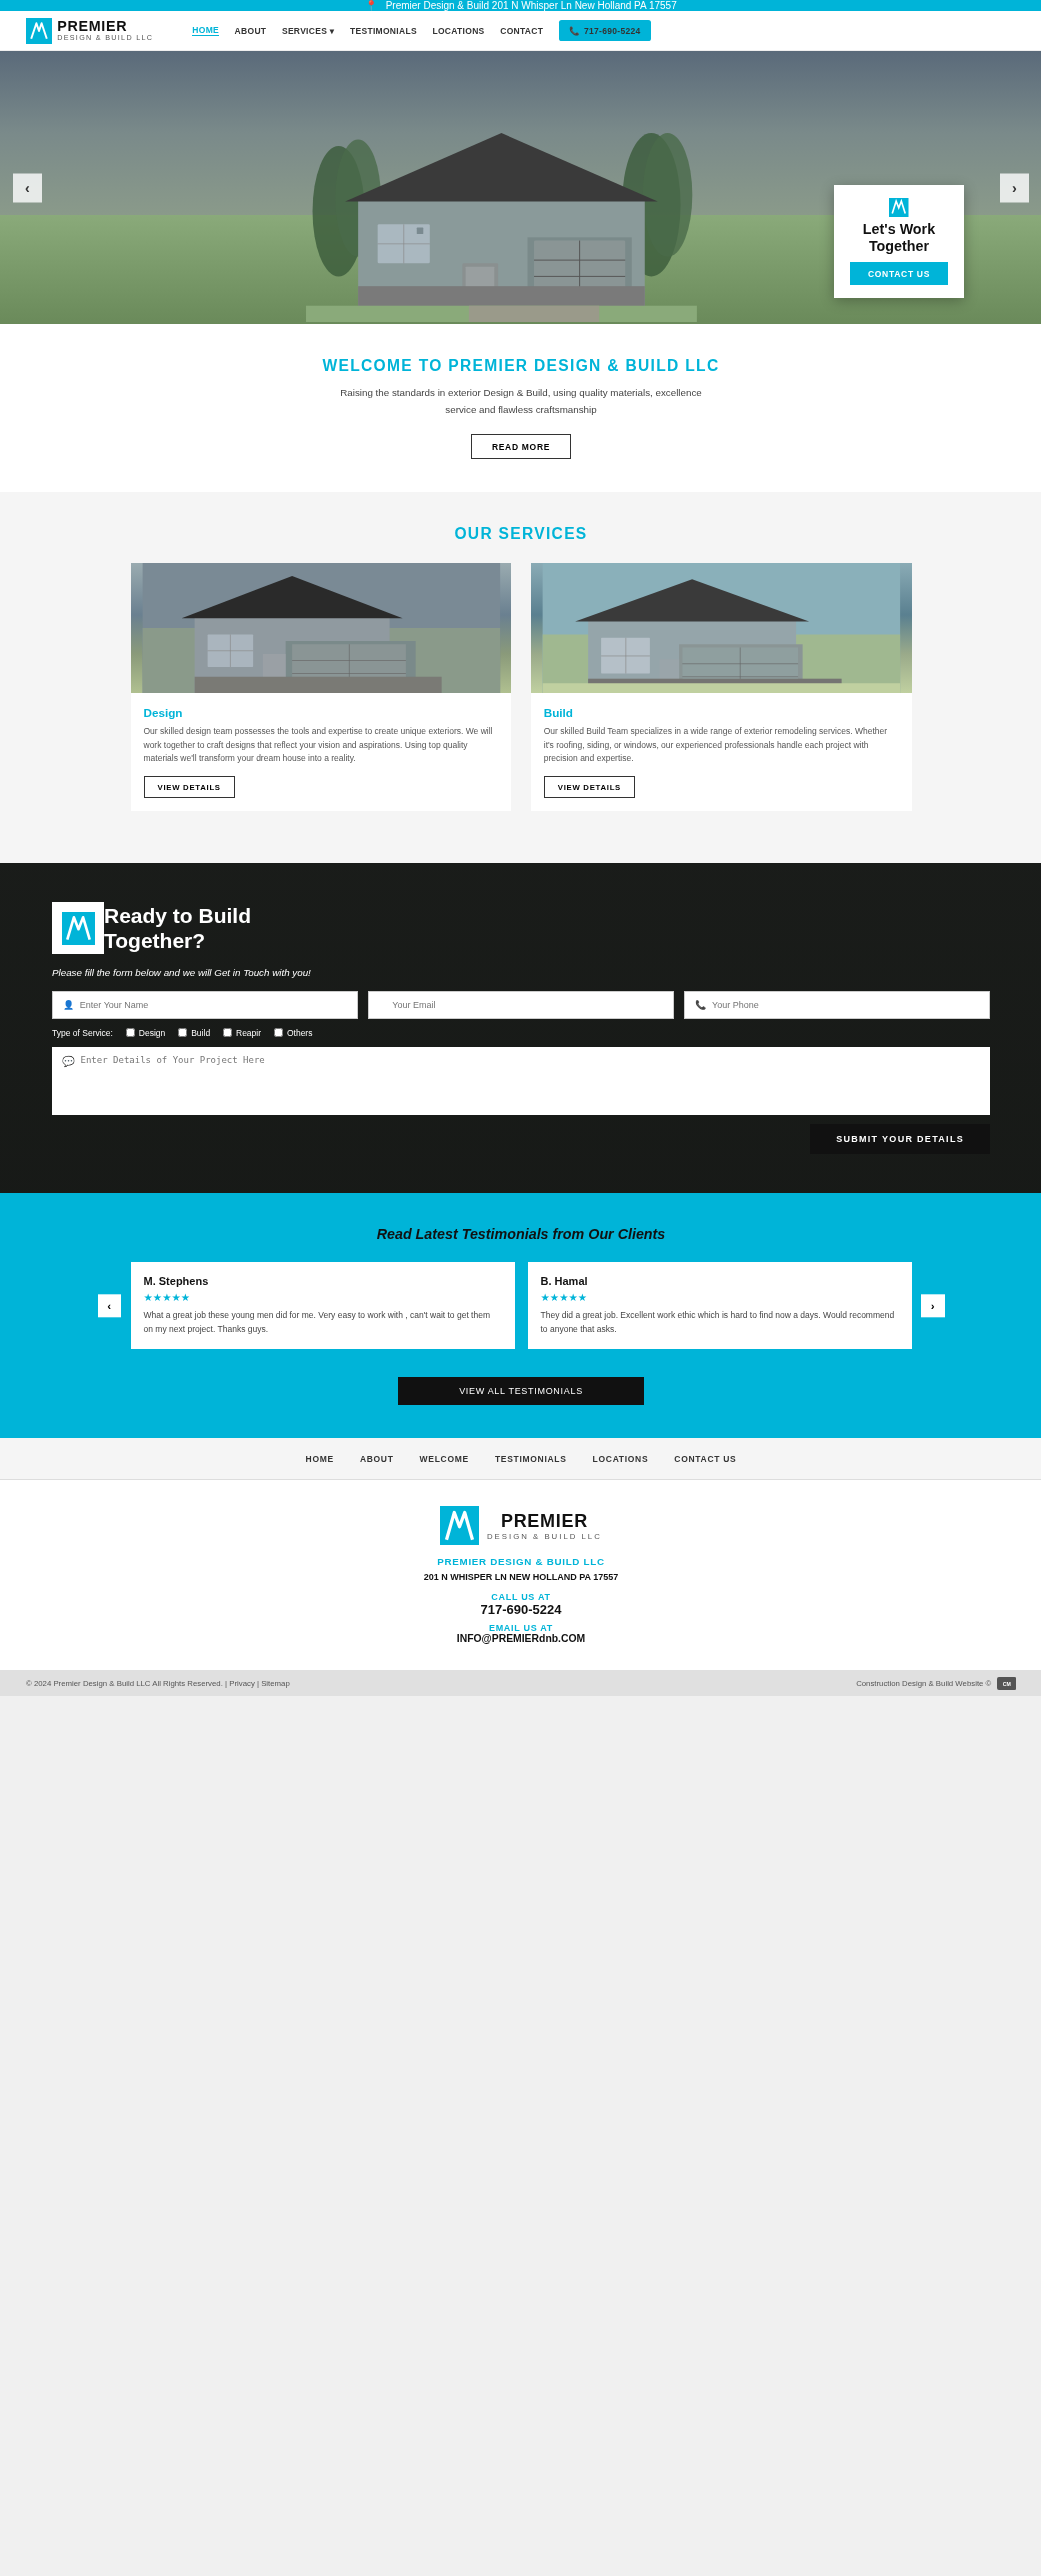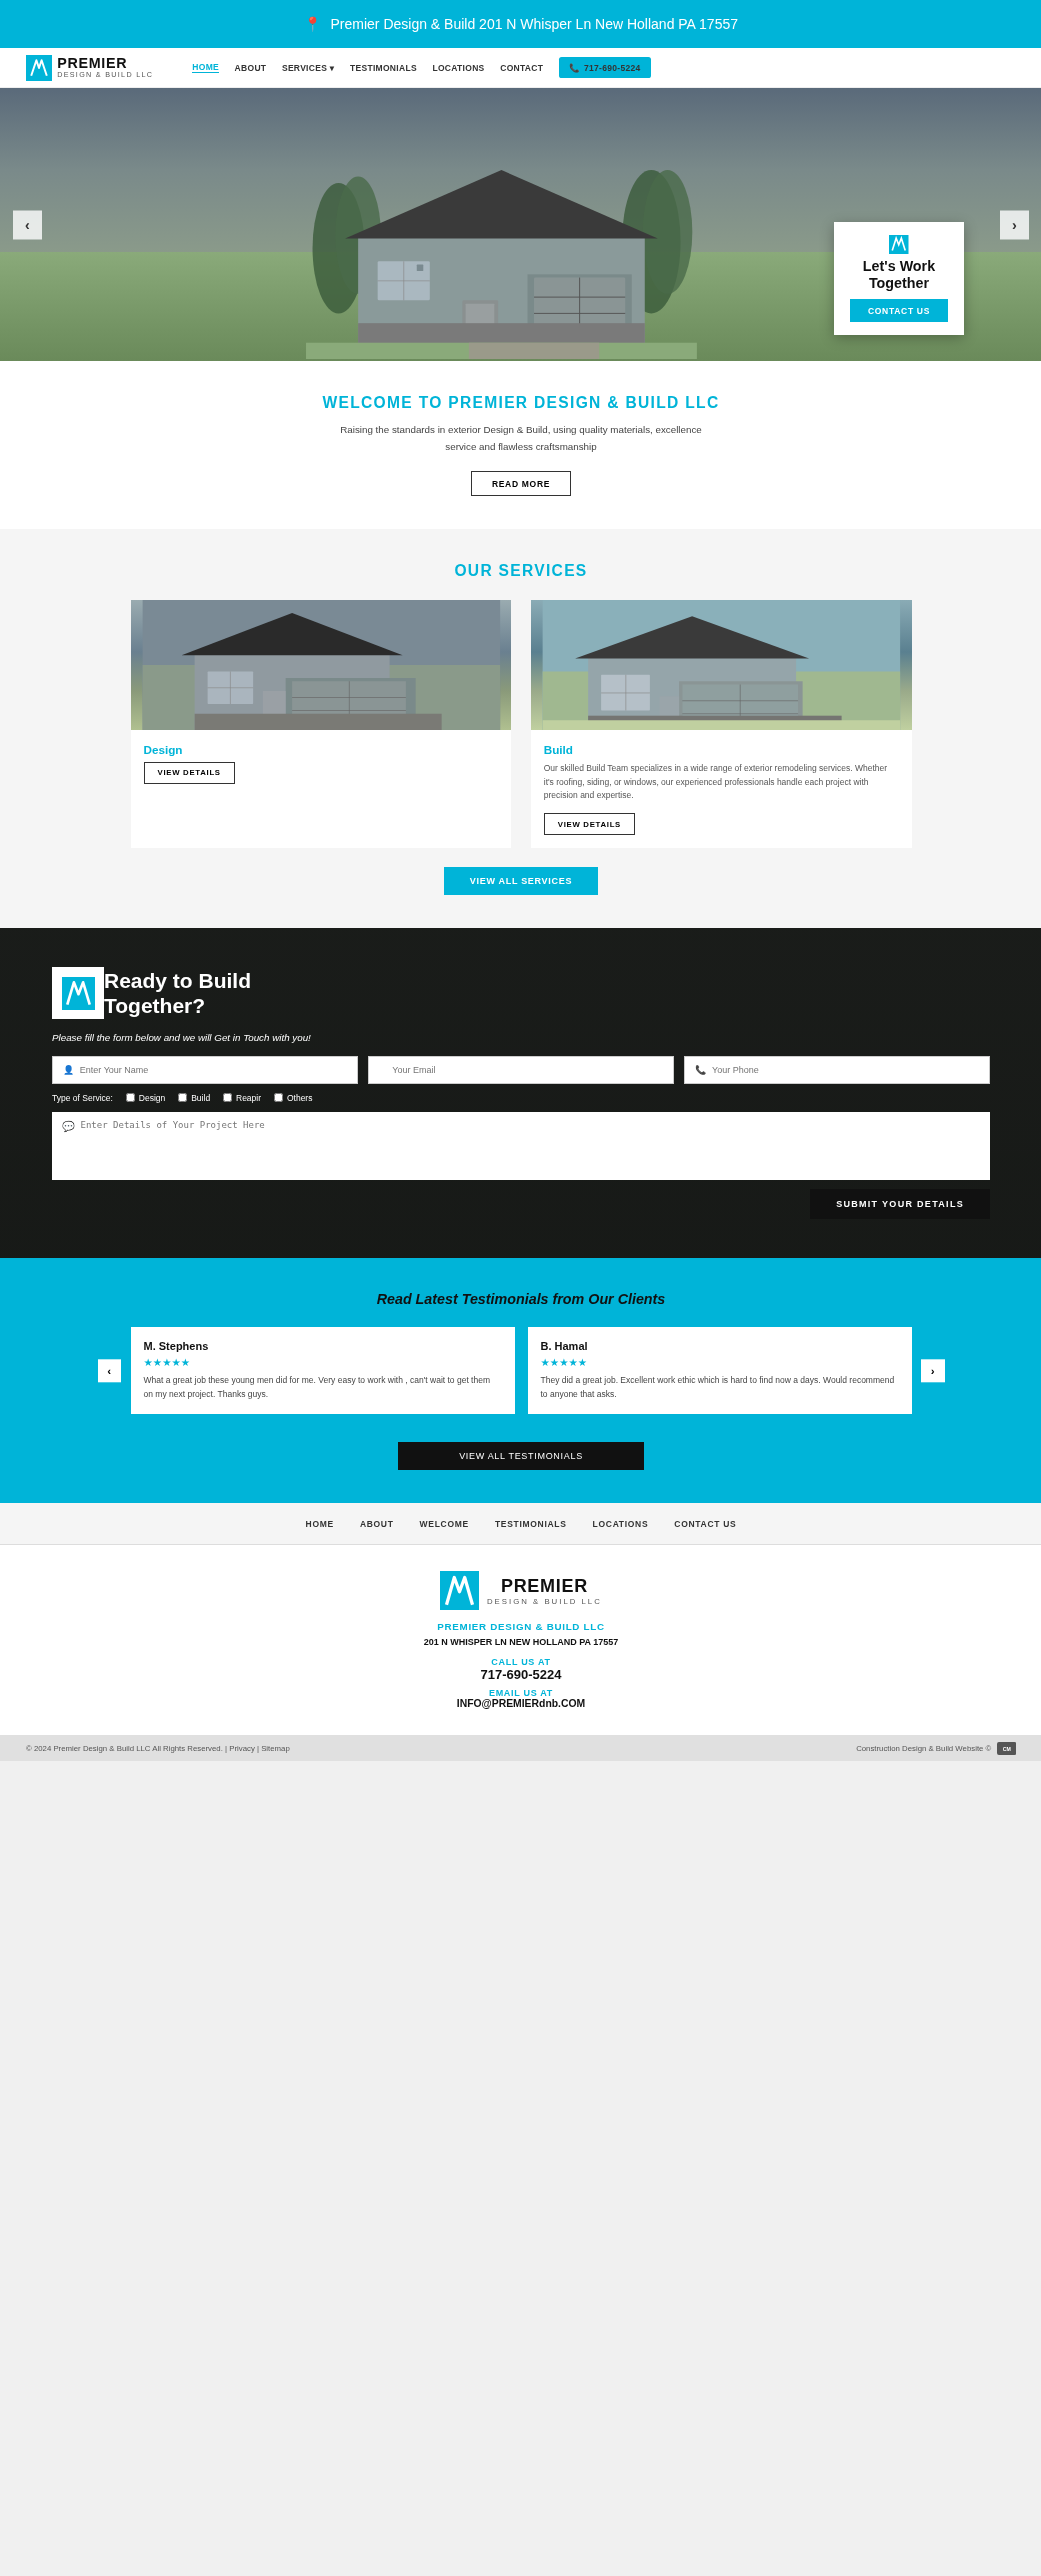--- a/index.html
+++ b/index.html
@@ -2,23 +2,23 @@
 <html style="font-size:10.4px"><head>
   <meta charset="utf-8">
   <style>
     * { margin: 0; padding: 0; box-sizing: border-box; }
     body { font-family: Arial, sans-serif; background: #f0f0f0; width: 1042px; }
 
     
     .top-bar {
       background: #00b4d8;
       text-align: center;
-      padding: 16px;
+      padding: 0;
       color: white;
-      font-size: 14px;
+      font-size: 10px;
     }
     .top-bar span { margin: 0 2.6px; }
 
     
     .navbar {
       background: white;
       display: flex;
       align-items: center;
       padding: 6.5px 26px;
       border-bottom: 1.3px solid #eee;
@@ -553,20 +553,21 @@
           <rect x="185" y="140" width="35" height="40" fill="#9aa0a5"></rect>
           <rect x="230" y="125" width="175" height="75" fill="#8a9595"></rect>
           <line x1="230" y1="150" x2="405" y2="150" stroke="#666" stroke-width="1"></line>
           <line x1="230" y1="170" x2="405" y2="170" stroke="#666" stroke-width="1"></line>
           <line x1="318" y1="125" x2="318" y2="200" stroke="#666" stroke-width="1"></line>
           <rect x="80" y="175" width="380" height="25" fill="#7a7a75"></rect>
         </svg>
       </div>
       <div class="service-card-body">
         <h3>Design</h3>
+        <p>Our skilled design team possesses the tools and expertise to create unique exteriors. We will work together to craft designs that reflect your vision and aspirations. Using top quality materials we'll transform your dream house into a reality.</p>
         <button class="view-details-btn">VIEW DETAILS</button>
       </div>
     </div>
 
     <div class="service-card">
       <div class="house-img-2">
         <svg width="100%" height="130" viewBox="0 0 550 200">
           <rect width="550" height="200" fill="#8ab0ba"></rect>
           <rect x="0" y="110" width="550" height="90" fill="#a0b890"></rect>
           <rect x="70" y="85" width="320" height="115" fill="#95a5aa"></rect>
@@ -585,23 +586,20 @@
         </svg>
       </div>
       <div class="service-card-body">
         <h3>Build</h3>
         <p>Our skilled Build Team specializes in a wide range of exterior remodeling services. Whether it's roofing, siding, or windows, our experienced professionals handle each project with precision and expertise.</p>
         <button class="view-details-btn">VIEW DETAILS</button>
       </div>
     </div>
 
   </div>
-  <div class="view-all-btn-wrap">
-    <button class="view-all-btn">VIEW ALL SERVICES</button>
-  </div>
 </div>
 
 <div class="cta-section">
   <div class="cta-header">
     <div class="cta-logo-box">
       <svg width="33" height="33" viewBox="0 0 50 50">
         <rect width="50" height="50" fill="#00b4d8"></rect>
         <path d="M8 42 L18 8 L25 26 L32 8 L42 42" stroke="white" stroke-width="4" fill="none" stroke-linejoin="round"></path>
       </svg>
     </div>

